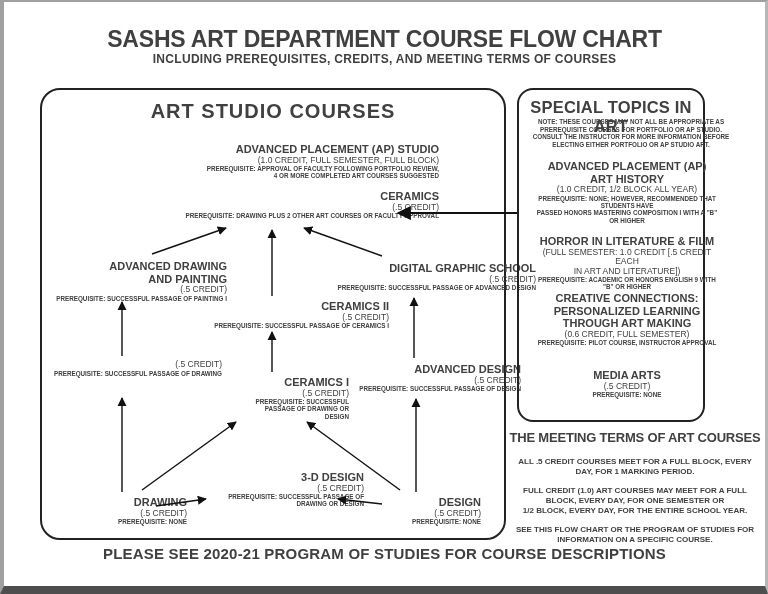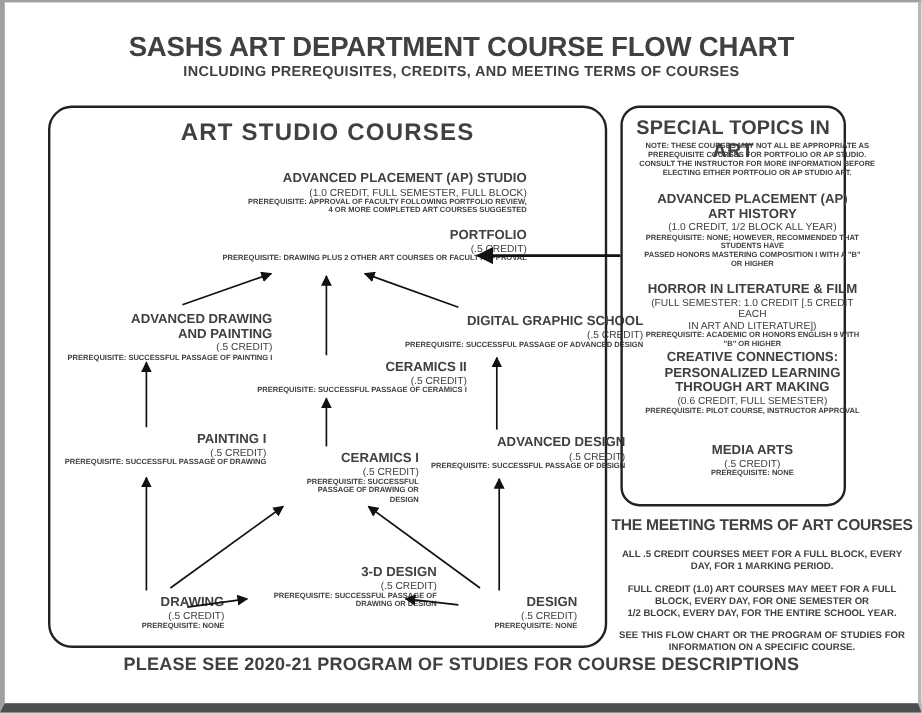--- a/index.html
+++ b/index.html
@@ -54,21 +54,21 @@
   </div>
 
   <div class="node" style="left:270px; top:141px; width:330px;">
     <div class="nt">ADVANCED PLACEMENT (AP) STUDIO</div>
     <div class="nc">(1.0 CREDIT, FULL SEMESTER, FULL BLOCK)</div>
     <div class="np">PREREQUISITE: APPROVAL OF FACULTY FOLLOWING PORTFOLIO REVIEW,
 4 OR MORE COMPLETED ART COURSES SUGGESTED</div>
   </div>
 
   <div class="node" style="left:270px; top:188px; width:330px;">
-    <div class="nt">PORTFOLIO</div>
+    <div class="nt">CERAMICS</div>
     <div class="nc">(.5 CREDIT)</div>
     <div class="np">PREREQUISITE: DRAWING PLUS 2 OTHER ART COURSES OR FACULTY APPROVAL</div>
   </div>
 
   <div class="node" style="left:118px; top:258px; width:210px;">
     <div class="nt">ADVANCED DRAWING
 AND PAINTING</div>
     <div class="nc">(.5 CREDIT)</div>
     <div class="np">PREREQUISITE: SUCCESSFUL PASSAGE OF PAINTING I</div>
   </div>
@@ -79,21 +79,20 @@
     <div class="np">PREREQUISITE: SUCCESSFUL PASSAGE OF ADVANCED DESIGN</div>
   </div>
 
   <div class="node" style="left:270px; top:298px; width:230px;">
     <div class="nt">CERAMICS II</div>
     <div class="nc">(.5 CREDIT)</div>
     <div class="np">PREREQUISITE: SUCCESSFUL PASSAGE OF CERAMICS I</div>
   </div>
 
   <div class="node" style="left:118px; top:358px; width:200px;">
-    <div class="nt">PAINTING I</div>
     <div class="nc">(.5 CREDIT)</div>
     <div class="np">PREREQUISITE: SUCCESSFUL PASSAGE OF DRAWING</div>
   </div>
 
   <div class="node" style="left:412px; top:361px; width:210px;">
     <div class="nt">ADVANCED DESIGN</div>
     <div class="nc">(.5 CREDIT)</div>
     <div class="np">PREREQUISITE: SUCCESSFUL PASSAGE OF DESIGN</div>
   </div>
 

